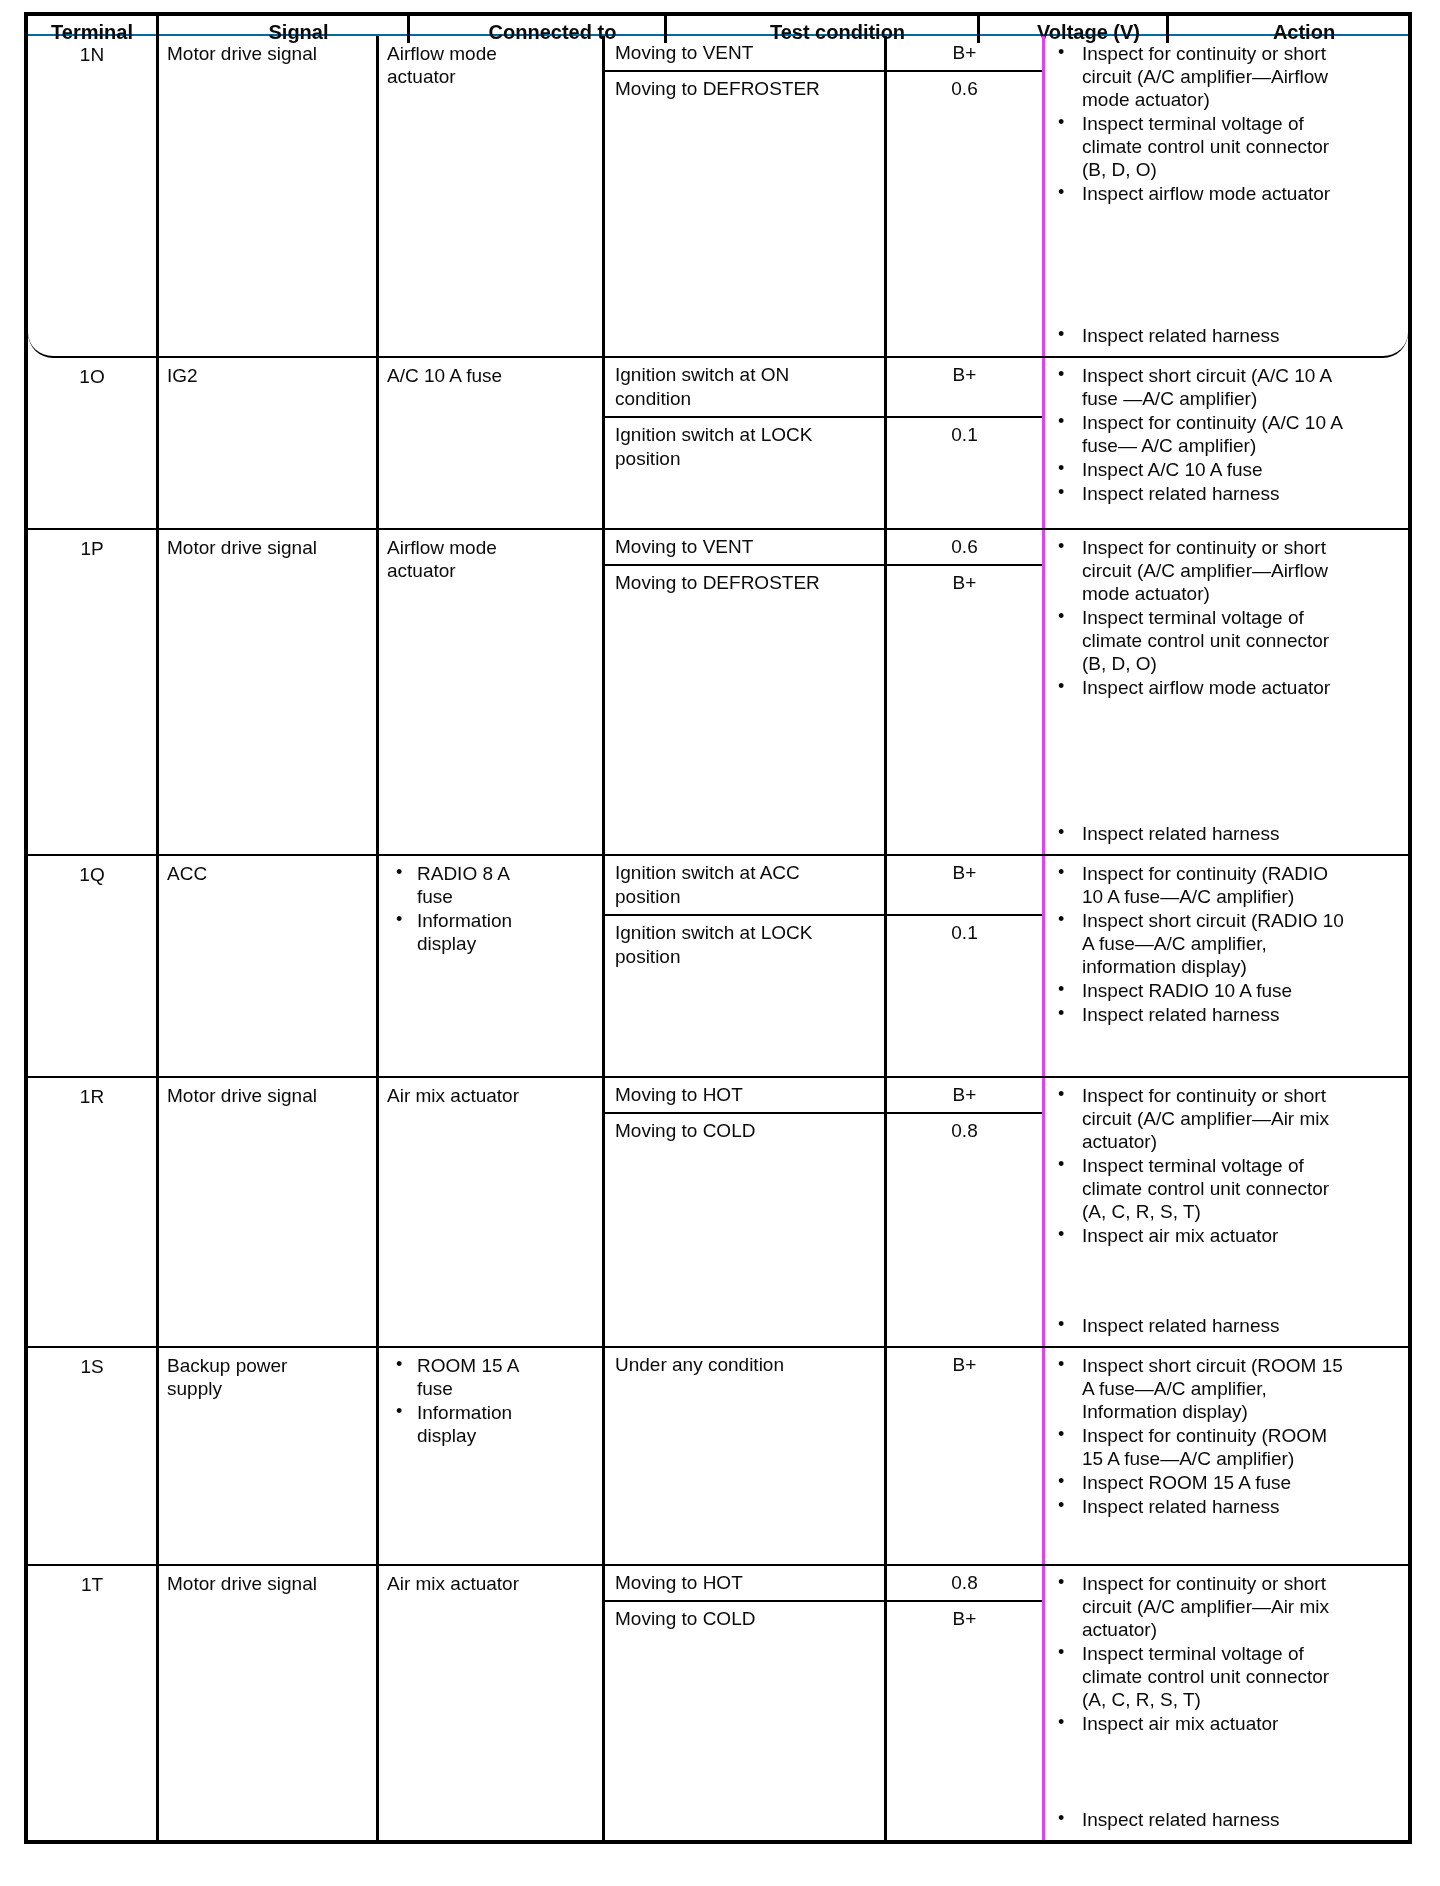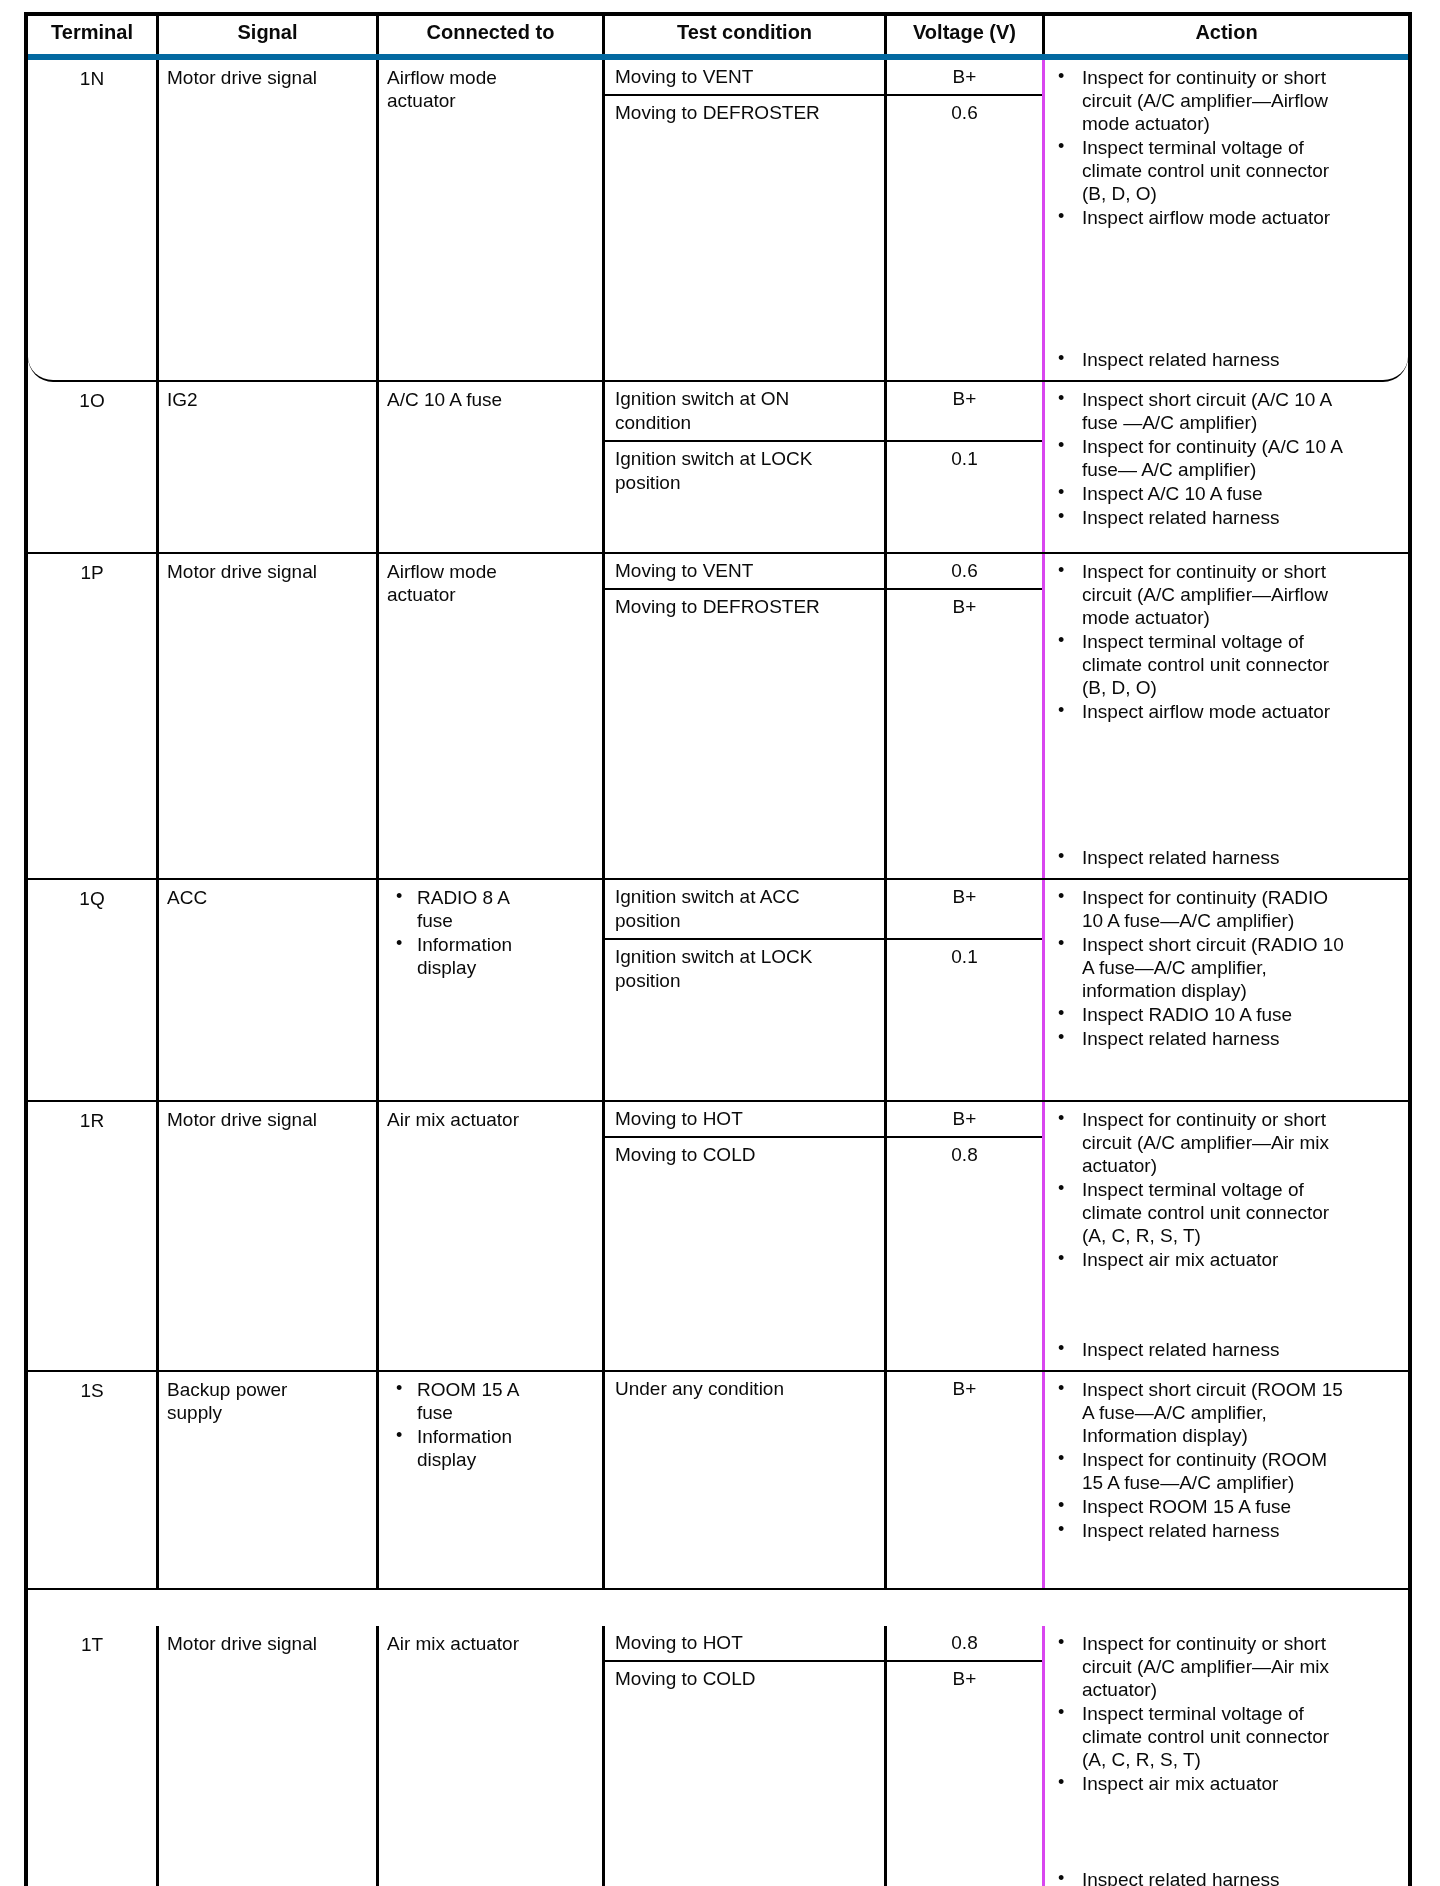--- a/index.html
+++ b/index.html
@@ -10,35 +10,35 @@
     -webkit-font-smoothing:antialiased;
   }
   .doc-table {
     position:absolute; left:24px; top:12px; width:1388px;
     border:4px solid #000; background:#fff;
   }
   
   .thead {
     display:grid;
     grid-template-columns:131px 220px 226px 282px 158px 1fr;
-    height:44px; border-bottom:6px solid #0369a1;
+    height:20px; border-bottom:2px solid #0369a1;gap:31px;
   }
   .th {
     font-weight:bold; font-size:20px; line-height:22px;
     text-align:center; padding-top:5px;
     border-right:3px solid #000;
   }
   .th:last-child { border-right:none; }
   
   .trow {
     display:grid;
     grid-template-columns:131px 220px 226px 440px 1fr;
     border-bottom:2px solid #000;
   }
-  .trow:last-child { border-bottom:none;margin-top:36px; }
+  .trow:last-child { border-bottom:none; }
   .row-0 { min-height:322px;border-radius:25px; }
   .row-1 { min-height:172px; }
   .row-2 { min-height:326px; }
   .row-3 { min-height:222px; }
   .row-4 { min-height:270px; }
   .row-5 { min-height:218px; }
   .row-6 { min-height:274px; }
 
   .td { font-size:19px; line-height:23px; border-right:3px solid #000; padding:6px 8px; }
   .col-terminal { text-align:center; padding-top:7px; }

